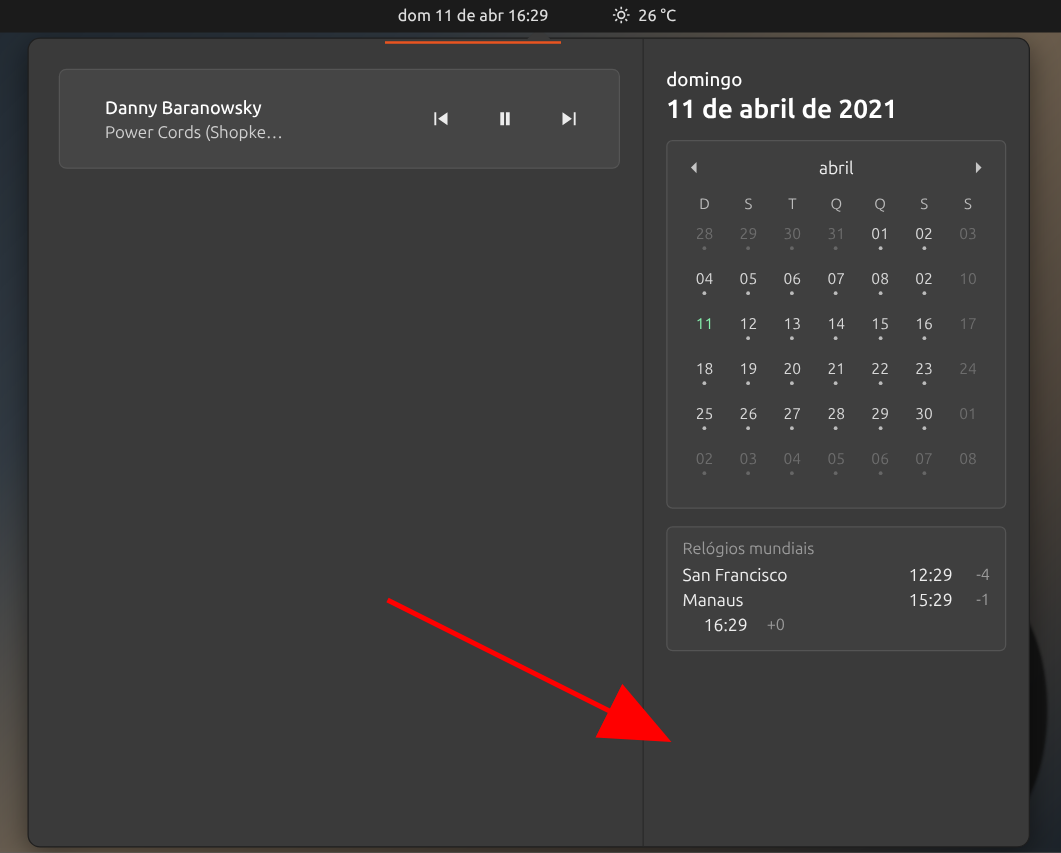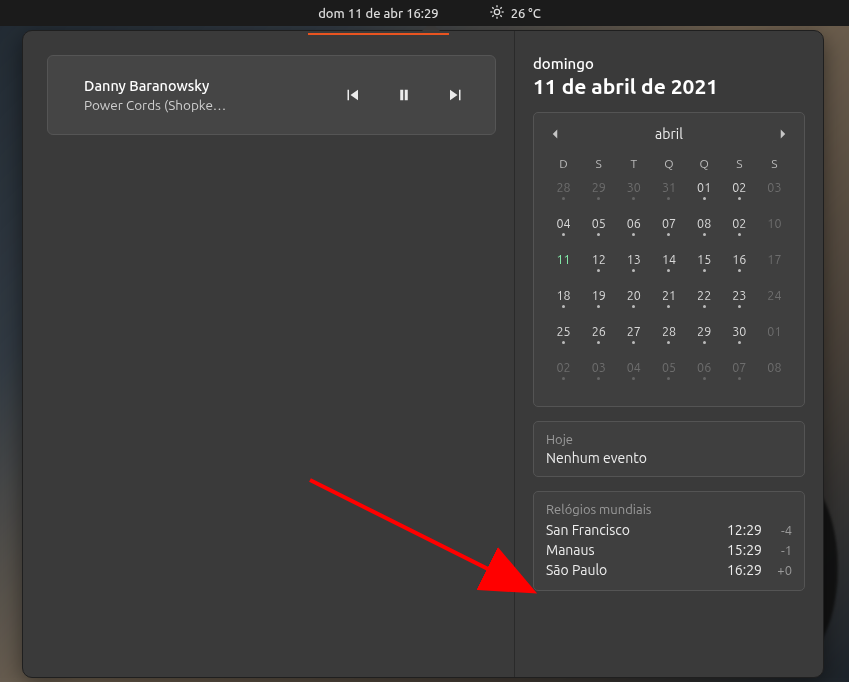--- a/index.html
+++ b/index.html
@@ -389,40 +389,35 @@
             <span>07</span>
             <span class="dot"></span>
           </div>
           <div class="cal-cell dim nodot">
             <span>08</span>
             <span class="dot"></span>
           </div>
         </div>
     </div>
 
-    <div class="panel">
-      <div class="events-title">Hoje</div>
-      <div class="events-text">Nenhum evento</div>
-    </div>
 
     <div class="panel">
       <div class="clocks-title">Relógios mundiais</div>
       <div id="clocks-body">
           <div class="clock-row">
             <span class="city">San Francisco</span>
             <span class="time">12:29</span>
             <span class="off">-4</span>
           </div>
           <div class="clock-row">
             <span class="city">Manaus</span>
             <span class="time">15:29</span>
             <span class="off">-1</span>
           </div>
           <div class="clock-row">
-            <span class="city">São Paulo</span>
             <span class="time">16:29</span>
             <span class="off">+0</span>
           </div>
         </div>
     </div>
   </div>
 </div>
 
 <svg class="arrow-ann" style="left:300px; top:470px;" width="260" height="140">
   <defs>

